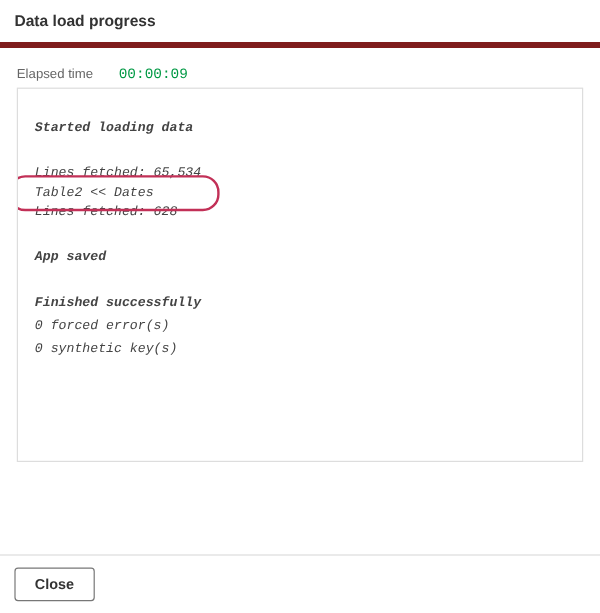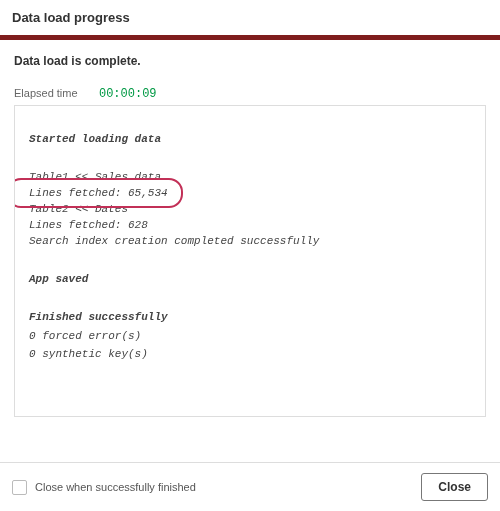--- a/index.html
+++ b/index.html
@@ -92,47 +92,40 @@
   }
 </style>
 </head>
 <body>
 
 <div class="header">
   <div class="header-title">Data load progress</div>
 </div>
 
 <div class="content">
-  <div class="status-msg">Data load is complete.</div>
 
   <div class="elapsed-row">
     <span class="elapsed-label">Elapsed time</span>
     <span class="elapsed-time">00:00:09</span>
   </div>
 
   <div class="log-box">
     <div class="log-line log-bold">Started loading data</div>
     <div class="log-gap"></div>
-    <div class="log-line">Table1 &lt;&lt; Sales data</div>
     <div class="log-line">Lines fetched: 65,534</div>
     <div class="log-line">Table2 &lt;&lt; Dates</div>
     <div class="log-line">Lines fetched: 628</div>
-    <div class="log-line">Search index creation completed successfully</div>
     <div class="log-gap"></div>
     <div class="log-line log-bold">App saved</div>
     <div class="log-gap"></div>
     <div class="log-line log-bold">Finished successfully</div>
     <div class="log-gap-tiny"></div>
     <div class="log-line">0 forced error(s)</div>
     <div class="log-gap-tiny"></div>
     <div class="log-line">0 synthetic key(s)</div>
 
     <div class="highlight-ring" style="top:72px;left:-8px;width:176px;height:30px;"></div>
   </div>
 </div>
 
 <div class="footer">
-  <label class="chk-wrap">
-    <span class="chk"></span>
-    <span class="chk-label">Close when successfully finished</span>
-  </label>
   <button class="btn-close">Close</button>
 </div>
 
 </body></html>

